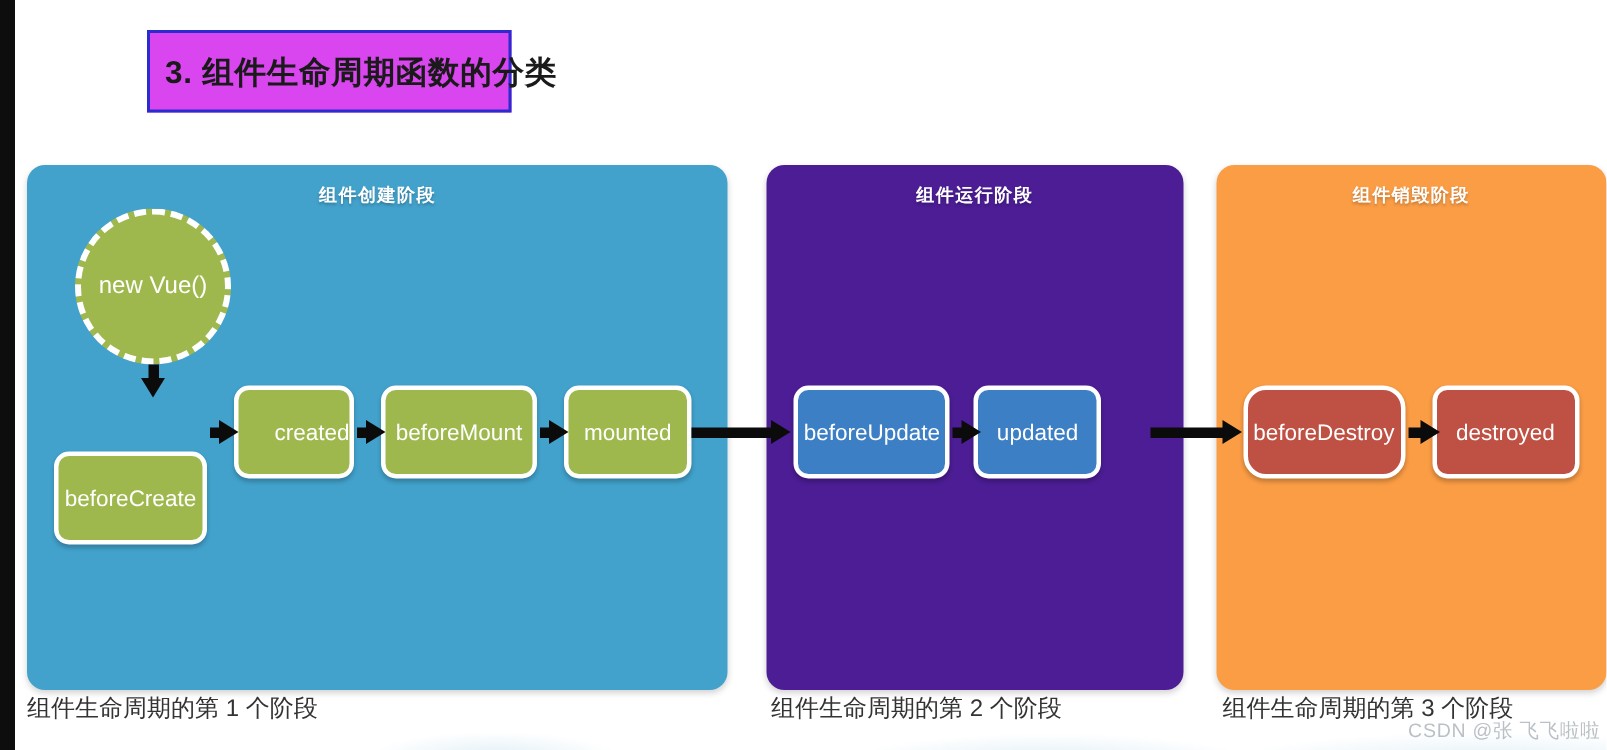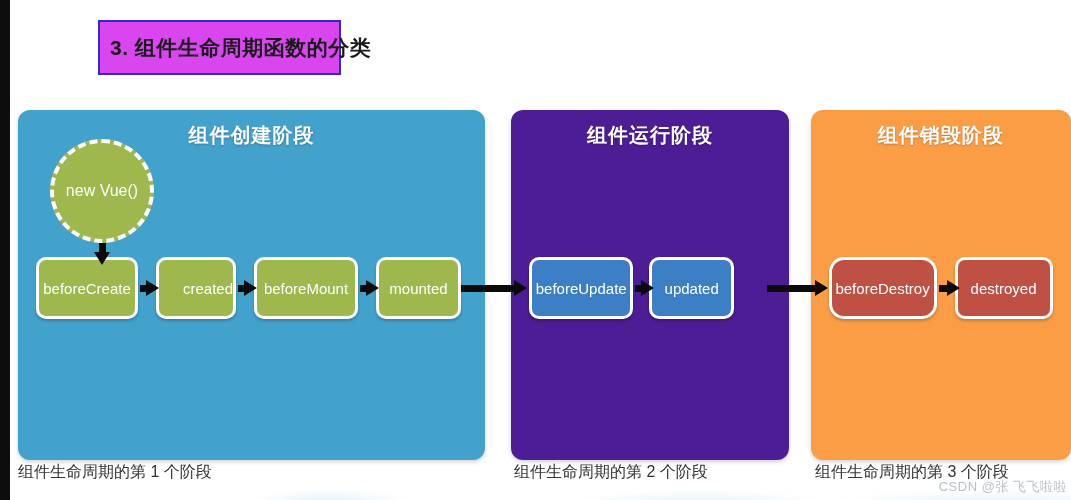--- a/index.html
+++ b/index.html
@@ -73,21 +73,21 @@
   }
   .panel-create  { width: 470px; background: #42a2cc; }
   .panel-run     { width: 279px; background: #4c1d95; margin-left: 26px; }
   .panel-destroy { width: 262px; background: #fb9d45; margin-left: 22px; }
 
   .panel-title {
     position: absolute;
     top: 12px; left: 0; right: 0;
     text-align: center;
     color: #ffffff;
-    font-size: 20px;
+    font-size: 12px;
     font-weight: bold;
     letter-spacing: 1px;
     text-shadow: 0 1px 2px rgba(0,0,0,.25);
   }
 
   
   .vue-circle {
     position: absolute;
     left: 32px; top: 29px;
     width: 104px; height: 104px;
@@ -118,21 +118,21 @@
     white-space: nowrap;
   }
   .hook-green { background: #9fb84e; }
   .hook-blue  { background: #3c7fc4; }
   .hook-red   { background: #bf5044; }
 
   
   .hook-row { top: 147px; }
 
   
-  .h-beforeCreate { left: 18px;  width: 102px; }
+  .h-beforeCreate { left: 18px;  width: 102px; margin-top: 44px; }
   .h-created      { left: 138px; width: 80px; justify-content: flex-end;  }
   .h-beforeMount  { left: 236px; width: 104px; }
   .h-mounted      { left: 358px; width: 85px;  }
 
   
   .h-beforeUpdate { left: 18px;  width: 104px; }
   .h-updated      { left: 138px; width: 85px;  }
 
   
   .h-beforeDestroy { left: 18px;  width: 108px; border-radius: 15px; }

